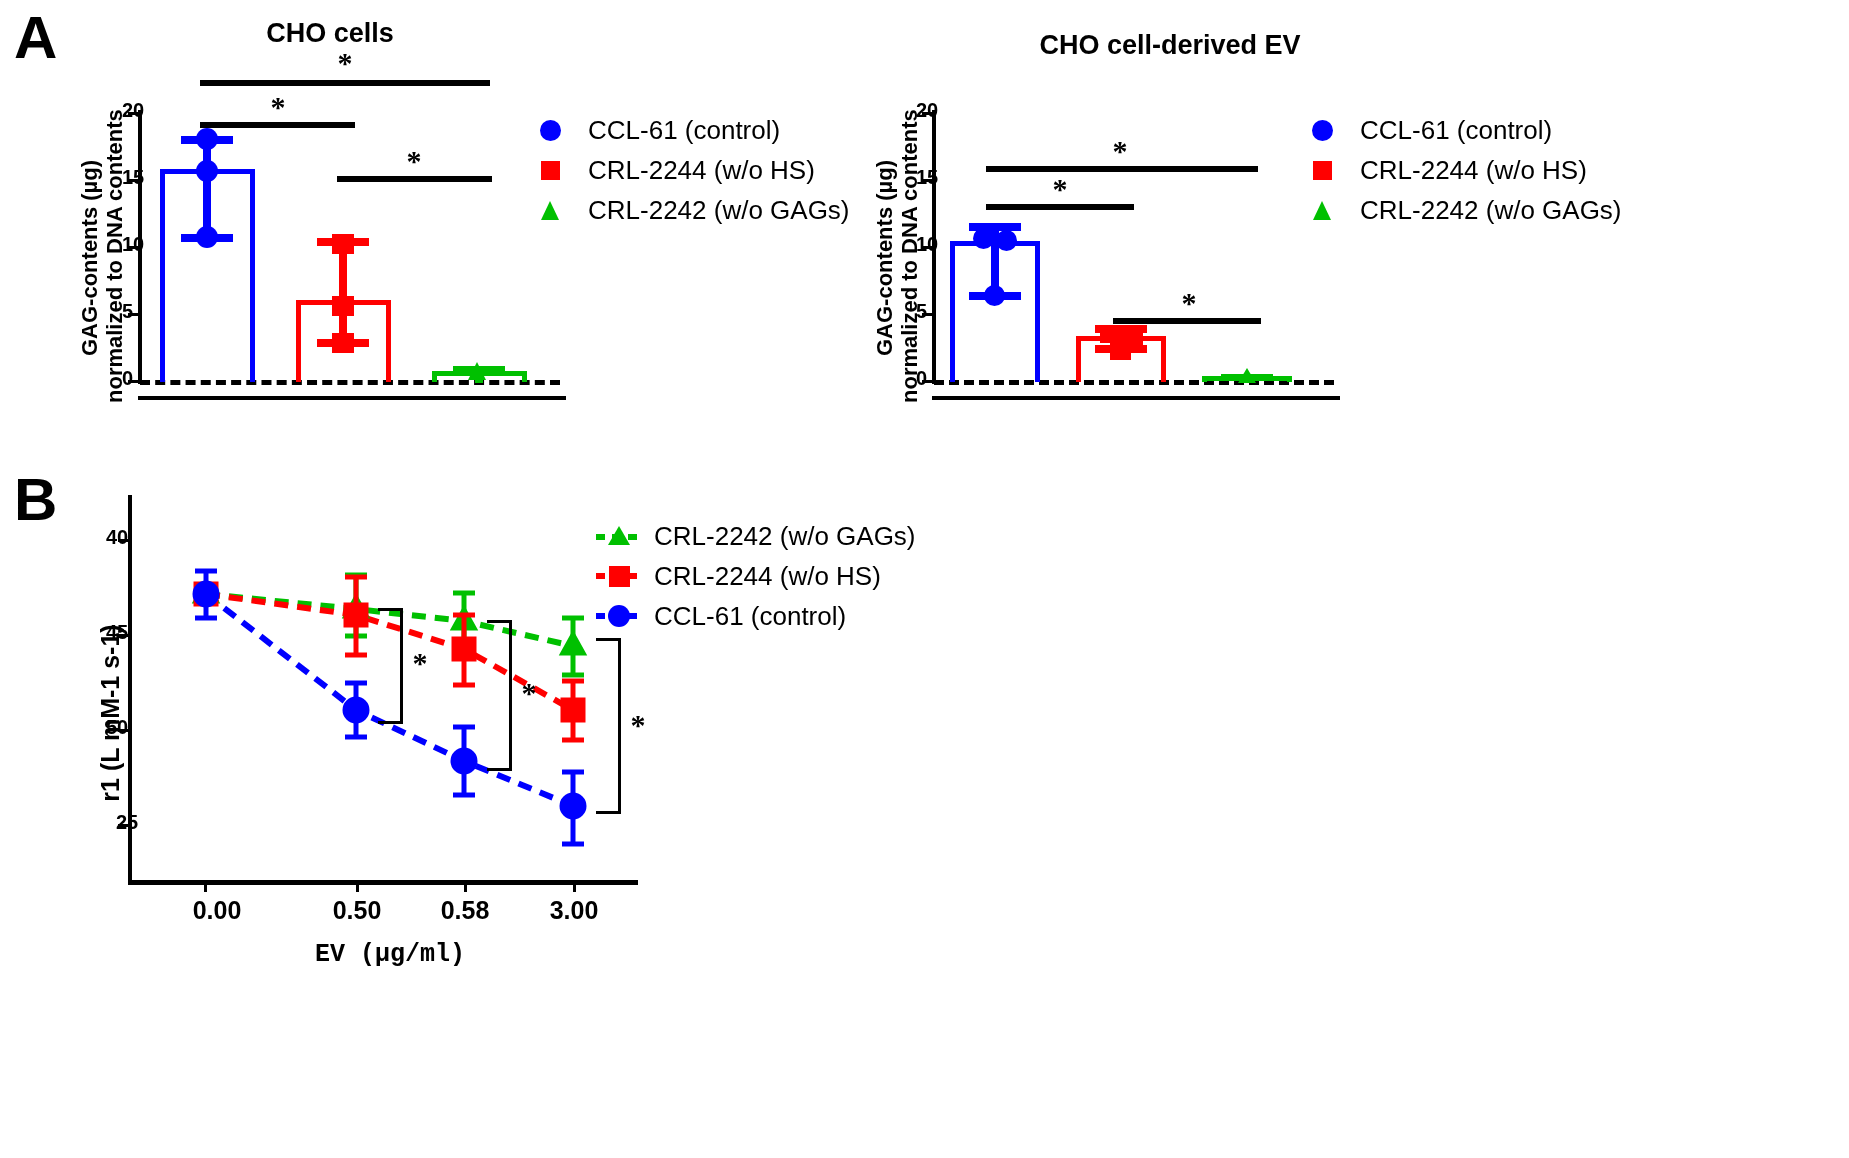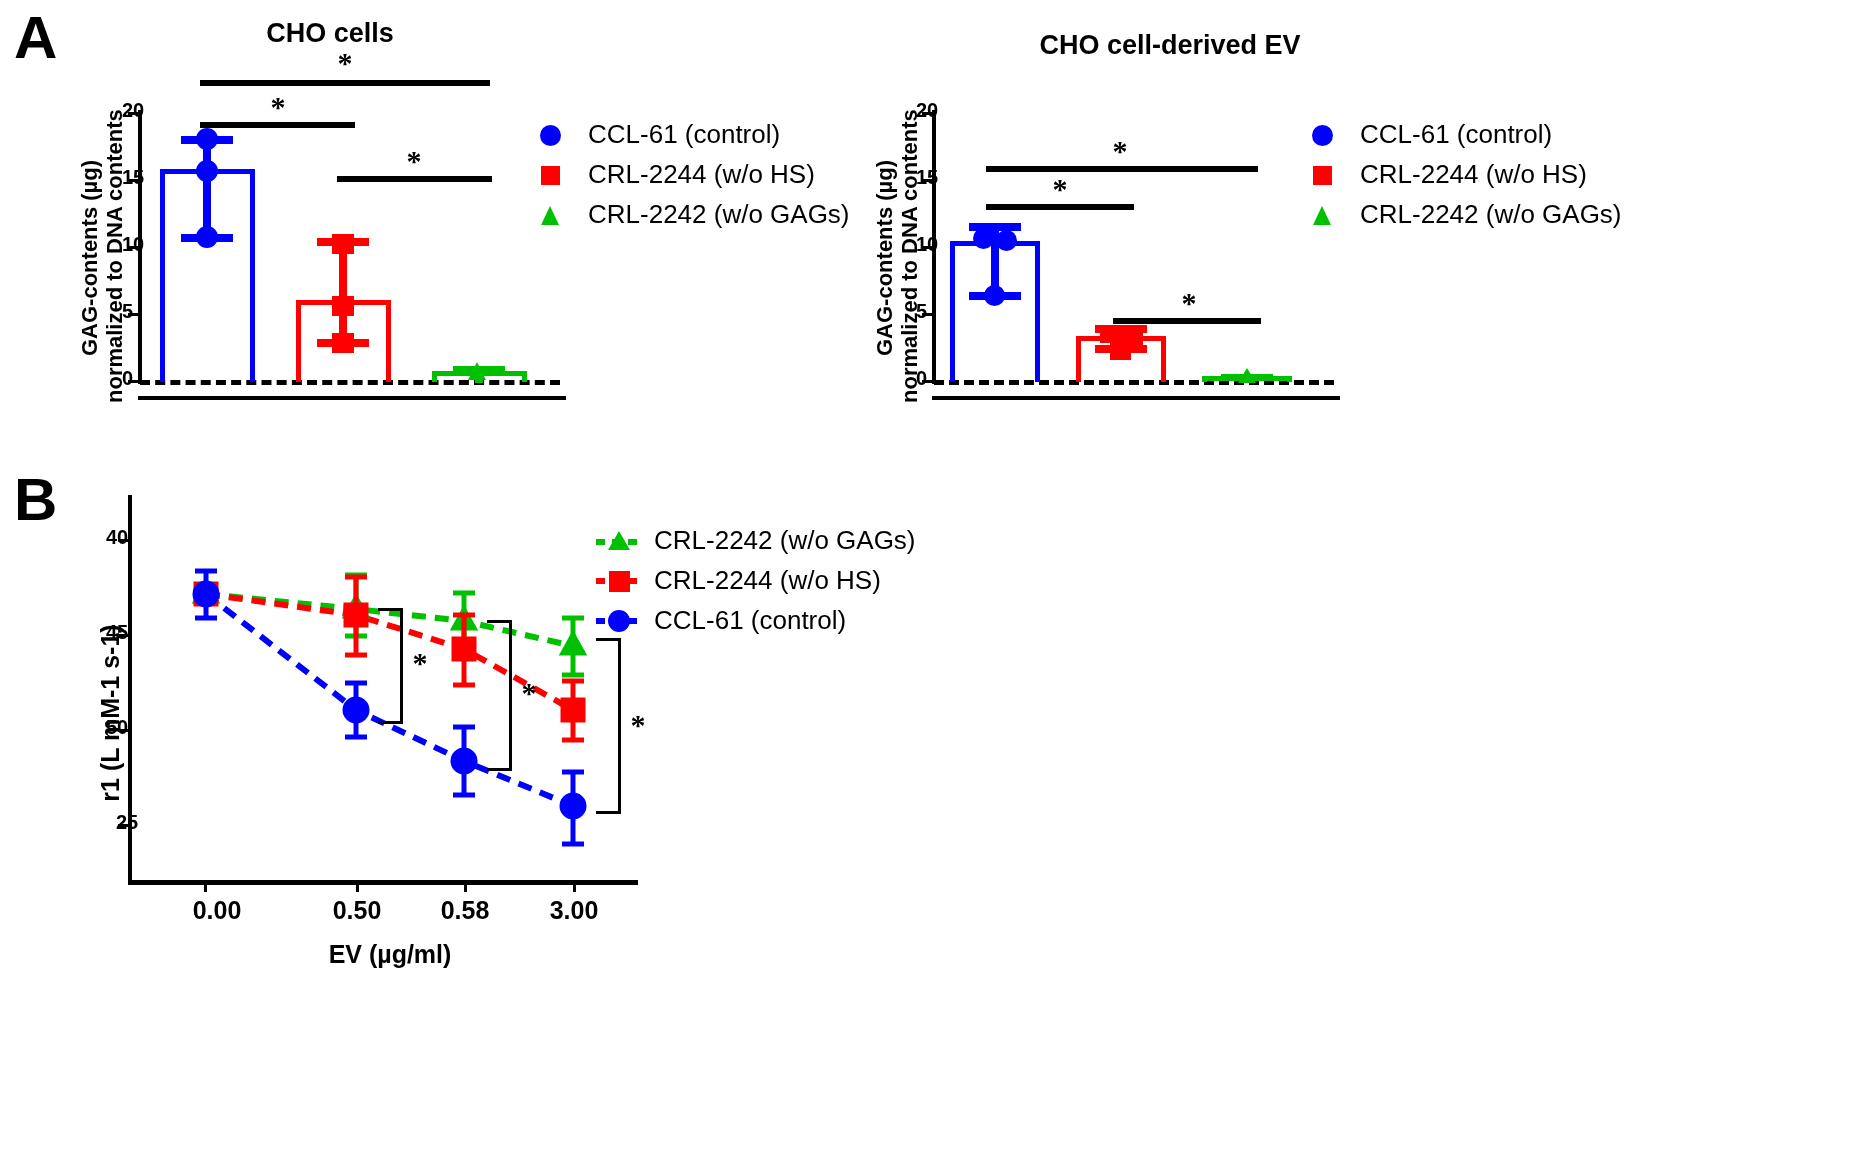--- a/index.html
+++ b/index.html
@@ -2,36 +2,36 @@
 <html><head>
 <meta charset="utf-8">
 <style>
   html,body{margin:0;padding:0;background:#ffffff;}
   body{width:1849px;height:1158px;position:relative;font-family:"Liberation Sans",sans-serif;color:#000;}
   .fig{position:absolute;inset:0;}
   .panel-letter{position:absolute;font-weight:bold;font-size:60px;line-height:1;font-family:"Liberation Sans",sans-serif;}
   .chart-title{position:absolute;font-weight:bold;font-size:27px;text-align:center;font-family:"Liberation Sans",sans-serif;white-space:nowrap;}
   .ylab{position:absolute;font-weight:bold;font-size:22px;line-height:26px;text-align:center;
         transform-origin:50% 50%;transform:rotate(-90deg);white-space:nowrap;font-family:"Liberation Sans",sans-serif;}
-  .xlab{position:absolute;font-weight:bold;font-size:25px;text-align:center;white-space:nowrap;}
+  .xlab{position:absolute;font-weight:bold;font-size:25px;text-align:center;white-space:nowrap;font-family:Liberation Mono, monospace;}
   .tick-label{position:absolute;font-weight:bold;font-size:20px;text-align:left;white-space:nowrap;margin-left:44px;}
   .tick-label-x{position:absolute;font-weight:bold;font-size:25px;text-align:center;white-space:nowrap;}
   .axis-line{position:absolute;background:#000;}
   .tick{position:absolute;background:#000;height:3px;width:10px;}
   .tickv{position:absolute;background:#000;width:3px;height:10px;}
   .bar{position:absolute;box-sizing:border-box;background:transparent;}
   .errline{position:absolute;}
   .cap{position:absolute;}
   .dot{position:absolute;border-radius:50%;}
   .sq{position:absolute;}
   .tri{position:absolute;width:0;height:0;border-left:9px solid transparent;border-right:9px solid transparent;}
   .sigbar{position:absolute;background:#000;height:6px;}
   .star{position:absolute;font-size:30px;font-weight:bold;line-height:1;text-align:center;font-family:"Liberation Serif",serif;}
   .legend{position:absolute;}
-  .legend-row{position:relative;height:40px;display:flex;align-items:flex-end;}
+  .legend-row{position:relative;height:40px;display:flex;align-items:center;}
   .legend-key{width:46px;height:30px;position:relative;flex:0 0 46px;}
   .legend-text{font-size:26px;font-family:"Liberation Sans",sans-serif;white-space:nowrap;padding-left:12px;}
   .brk{position:absolute;border:3px solid #000;background:transparent;}
   .baseline-dash{position:absolute;height:0;border-top:5px dashed #000;}
 </style>
 </head>
 <body>
 
 <div class="fig">
 

